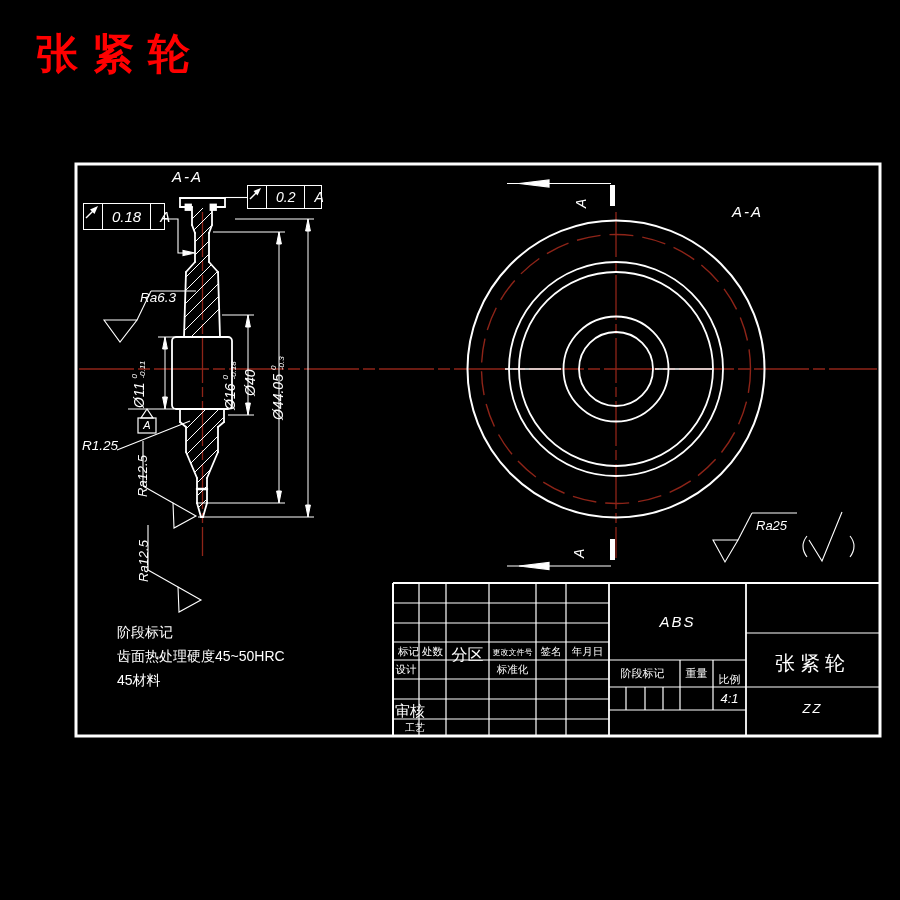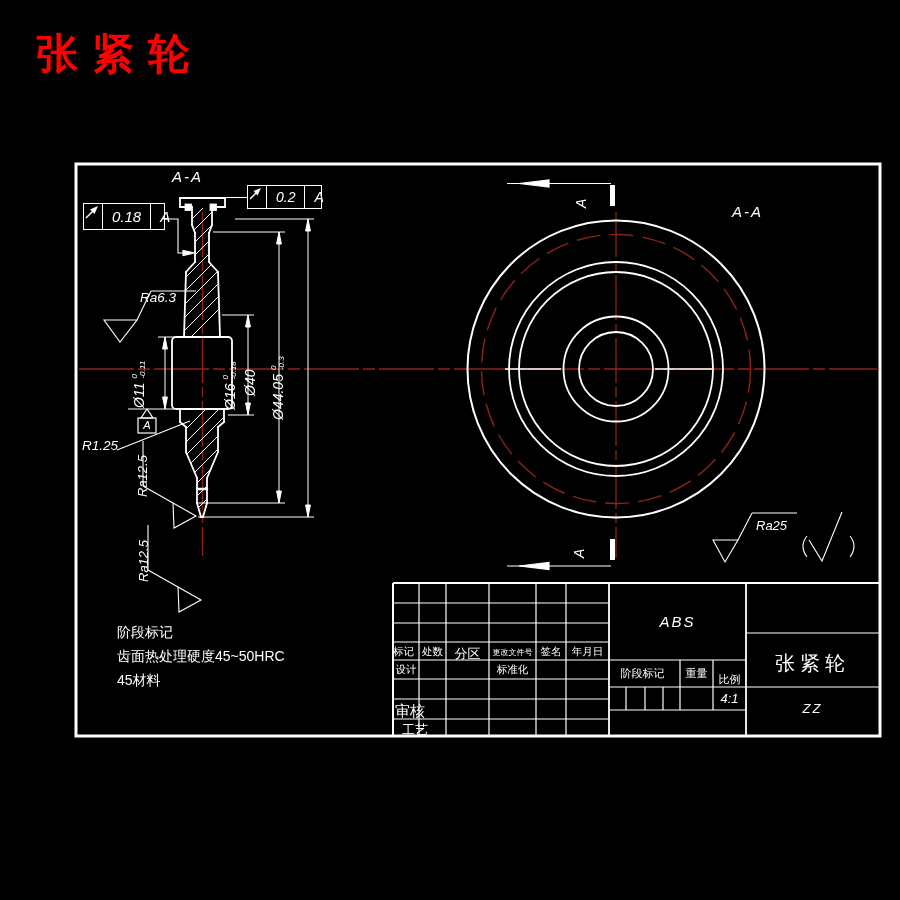--- a/index.html
+++ b/index.html
@@ -270,30 +270,30 @@
 
   <div class="t it rot" style="left:589px;top:192px;font-size:14px;height:16px">A</div>
   <div class="t it rot" style="left:587px;top:542px;font-size:14px;height:16px">A</div>
 
   <div class="t it" style="left:756px;top:518px;font-size:13px">Ra25</div>
 
   <div class="t cn" style="left:117px;top:624px;font-size:14px">阶段标记</div>
   <div class="t cn" style="left:117px;top:648px;font-size:14px">齿面热处理硬度45~50HRC</div>
   <div class="t cn" style="left:117px;top:672px;font-size:14px">45材料</div>
 
-  <div class="t cn tb" style="left:393px;top:645px;width:20px;font-size:10.5px">标记</div>
+  <div class="t cn tb" style="left:393px;top:645px;width:31px;font-size:10.5px">标记</div>
   <div class="t cn tb" style="left:419px;top:645px;width:27px;font-size:10.5px">处数</div>
-  <div class="t cn tb" style="left:446px;top:645px;width:43px;font-size:13px">分区</div>
+  <div class="t cn tb" style="left:446px;top:645px;width:43px;font-size:16px">分区</div>
   <div class="t cn tb" style="left:489px;top:647px;width:47px;font-size:8px">更改文件号</div>
   <div class="t cn tb" style="left:536px;top:645px;width:30px;font-size:10.5px">签名</div>
   <div class="t cn tb" style="left:566px;top:645px;width:43px;font-size:10.5px">年月日</div>
   <div class="t cn tb" style="left:393px;top:663px;width:26px;font-size:10.5px">设计</div>
   <div class="t cn tb" style="left:489px;top:663px;width:47px;font-size:10.5px">标准化</div>
   <div class="t cn tb" style="left:393px;top:702px;width:34px;font-size:15px">审核</div>
-  <div class="t cn tb" style="left:393px;top:721px;width:44px;font-size:13px">工艺</div>
+  <div class="t cn tb" style="left:393px;top:721px;width:44px;font-size:10px">工艺</div>
   <div class="t it tb" style="left:609px;top:613px;width:137px;font-size:15px;letter-spacing:2px">ABS</div>
   <div class="t cn tb" style="left:609px;top:666px;width:67px;font-size:11px">阶段标记</div>
   <div class="t cn tb" style="left:680px;top:666px;width:33px;font-size:11px">重量</div>
   <div class="t cn tb" style="left:713px;top:672px;width:33px;font-size:11px">比例</div>
   <div class="t it tb" style="left:713px;top:691px;width:33px;font-size:13px">4:1</div>
   <div class="t cn tb" style="left:746px;top:650px;width:133px;font-size:20px;letter-spacing:5px">张紧轮</div>
   <div class="t it tb" style="left:746px;top:701px;width:133px;font-size:13px;letter-spacing:2px">ZZ</div>
 
 </div>
 

